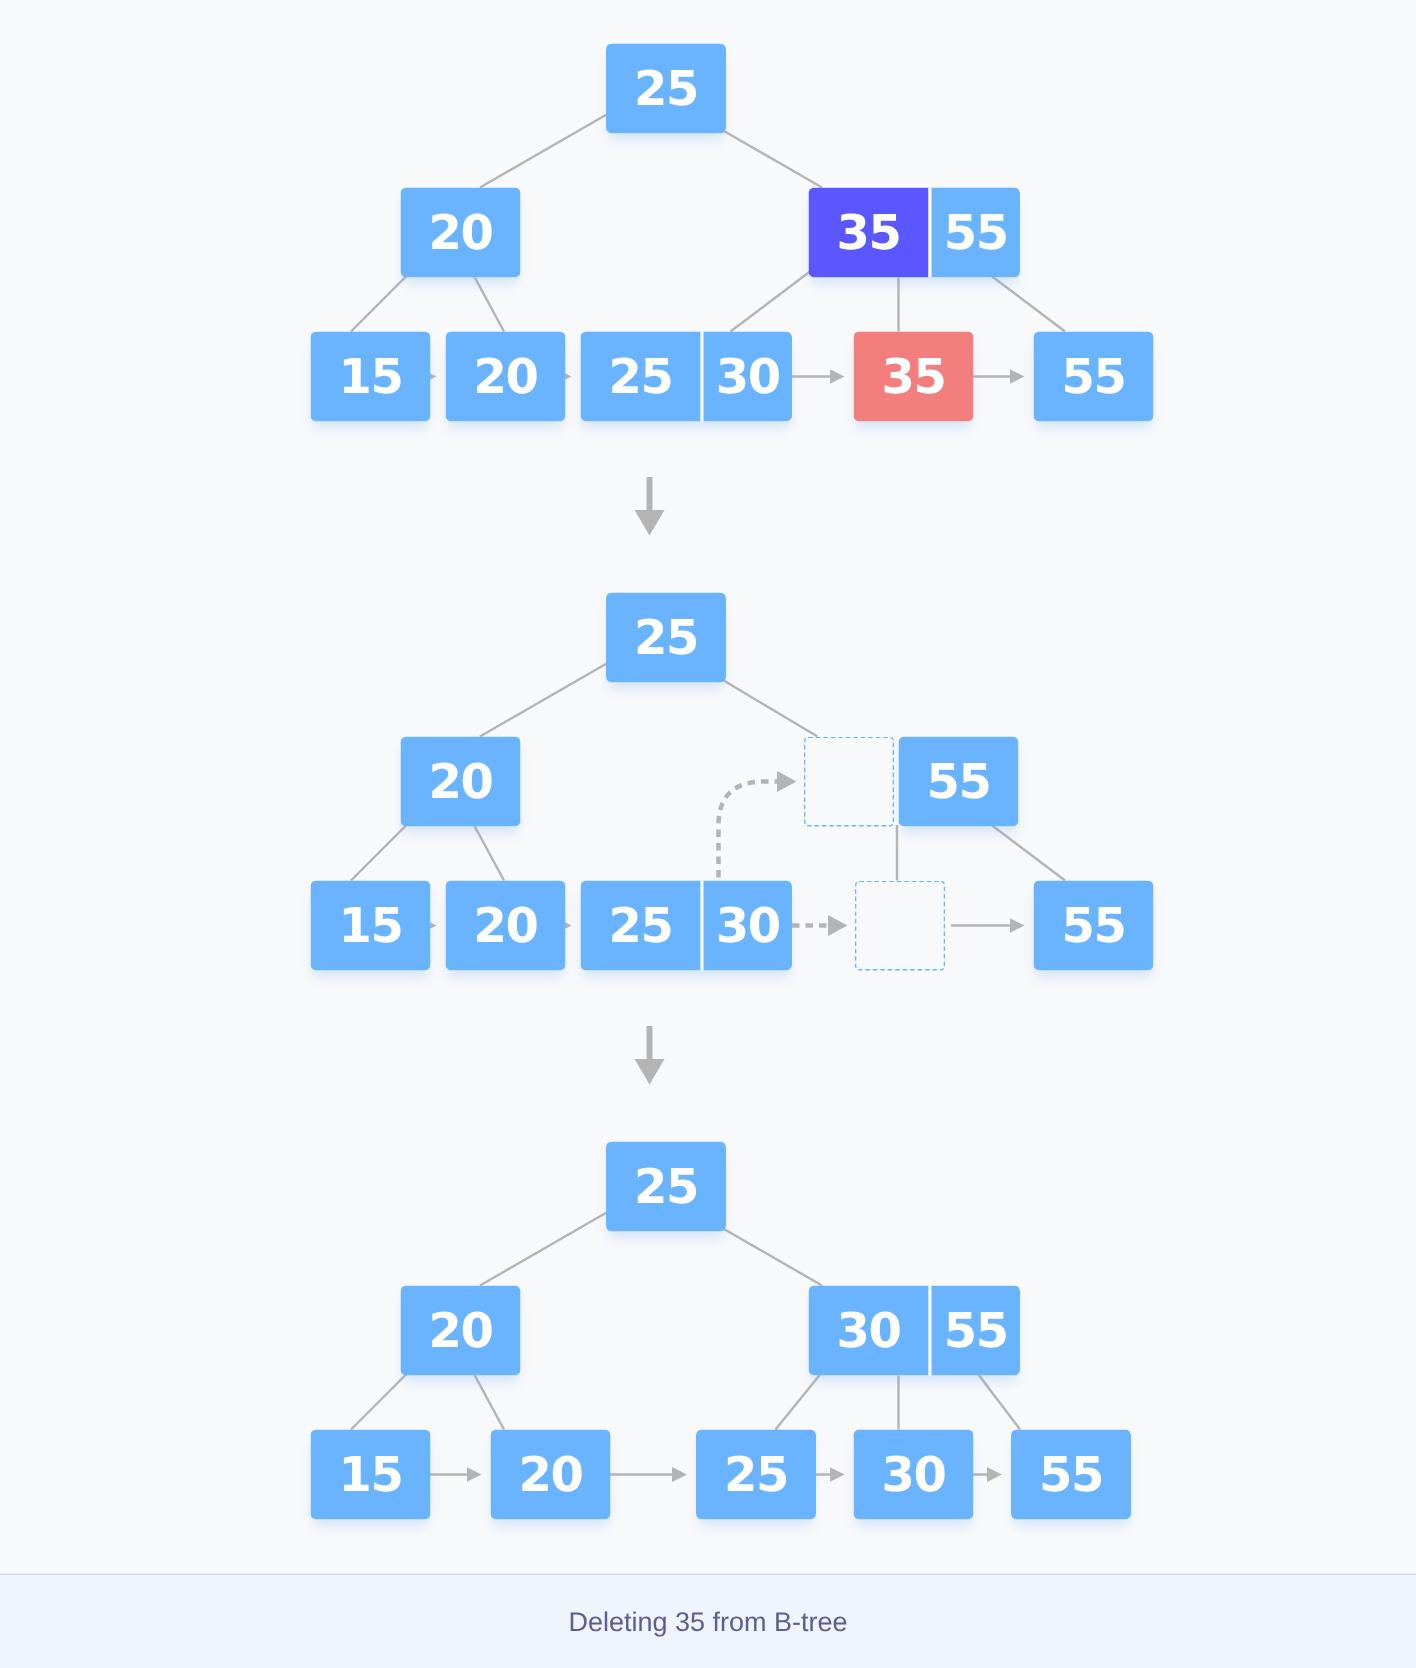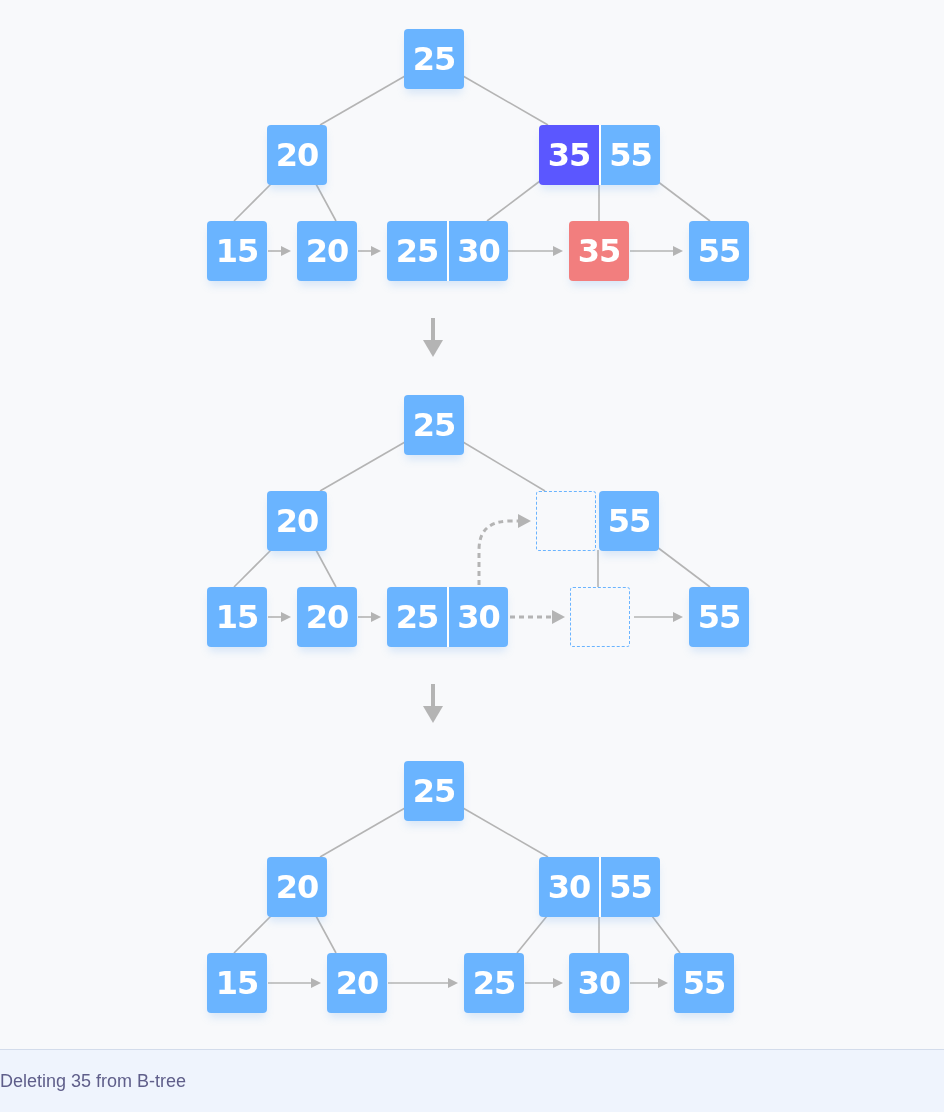--- a/index.html
+++ b/index.html
@@ -1,23 +1,23 @@
 <!DOCTYPE html>
 <html><head>
 <meta charset="utf-8">
 <style>
   html,body{margin:0;padding:0;}
   body{width:944px;height:1112px;background:#F8F9FB;position:relative;overflow:hidden;font-family:"Liberation Sans",sans-serif;}
   #canvas{position:absolute;left:0;top:0;width:944px;height:1049px;}
   svg{position:absolute;left:0;top:0;}
   .node{position:absolute;height:60px;display:flex;border-radius:4px;overflow:hidden;box-shadow:0 6px 8px -2px rgba(110,170,240,0.25);}
-  .key{width:60px;height:60px;display:flex;align-items:center;justify-content:center;color:#fff;font-weight:bold;font-size:32px;font-family:"DejaVu Sans",sans-serif;letter-spacing:-1px;}
+  .key{width:80px;height:60px;display:flex;align-items:center;justify-content:center;color:#fff;font-weight:bold;font-size:32px;font-family:"DejaVu Sans",sans-serif;letter-spacing:-1px;}
   .key + .key{border-left:2px solid #ffffff;width:59px;}
   .dashed{position:absolute;width:58px;height:58px;border:1.5px dashed #6AB4FF;border-radius:3px;}
-  #caption{position:absolute;left:0;top:1049px;width:944px;height:63px;background:#EFF4FD;border-top:1px solid #D3DCEB;box-sizing:border-box;display:flex;align-items:center;color:#5F5E8A;font-size:18px;}
+  #caption{position:absolute;left:0;top:1049px;width:944px;height:63px;background:#EFF4FD;border-top:1px solid #D3DCEB;box-sizing:border-box;display:flex;align-items:center;justify-content:center;color:#5F5E8A;font-size:18px;}
 </style>
 </head>
 <body>
 
 <div id="canvas">
   <svg width="944" height="1049">
     <defs>
       <marker id="ah" markerWidth="10" markerHeight="10" refX="8" refY="5" orient="auto" markerUnits="userSpaceOnUse">
         <path d="M0,0 L10,5 L0,10 z" fill="#B4B4B4"></path>
       </marker>

